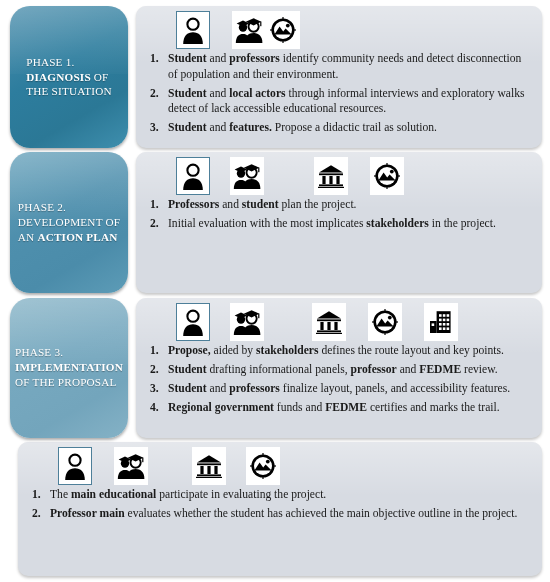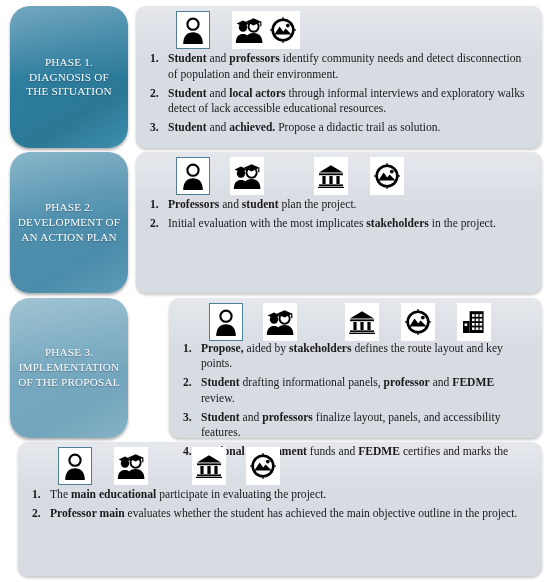--- a/index.html
+++ b/index.html
@@ -22,41 +22,41 @@
     align-items:stretch;
     position:relative;
   }
   
   .phase-box{
     position:relative;
     width:118px;
     flex:0 0 118px;
     border-radius:20px;
     display:flex;align-items:center;justify-content:center;
-    text-align:center;
+    text-align:left;
     color:#ffffff;
     box-shadow:0 2px 3px rgba(0,0,0,0.33);
     overflow:hidden;
     z-index:3;
   }
   .phase-box::after{
     content:"";
     position:absolute;left:0;right:0;top:0;height:48%;
     background:linear-gradient(to bottom, rgba(255,255,255,0.22), rgba(255,255,255,0.02));
     pointer-events:none;
   }
   .phase-box .ttl{
     position:relative;z-index:2;
     font-size:11.2px;
     line-height:1.33;
     letter-spacing:0.2px;
     text-shadow:0 1px 1px rgba(0,0,0,0.32);
     padding:4px 6px;
   }
-  .phase-box .ttl b{font-weight:normal;}
+  .phase-box .ttl b{font-weight:bold;}
   .p1{background:linear-gradient(150deg,#4d8fad 0%,#2d7d9e 42%,#2b7896 72%,#3f8fae 100%);}
   .p2{background:linear-gradient(150deg,#68a2bb 0%,#4e8fad 42%,#4b8caa 72%,#5d9cb7 100%);}
   .p3{background:linear-gradient(150deg,#86b3c6 0%,#76a8bf 42%,#73a5bc 72%,#85b2c6 100%);}
   .p4{background:linear-gradient(150deg,#a9c6d7 0%,#9cbed2 42%,#99bcd0 72%,#a8c5d6 100%);}
 
   
   .panel{
     position:relative;
     flex:1 1 auto;
     margin-left:8px;
@@ -160,21 +160,21 @@
           <li>
             <span class="num">1.</span>
             <span class="txt"><b>Student</b> and <b>professors</b> identify community needs and detect disconnection of population and their environment.</span>
           </li>
           <li>
             <span class="num">2.</span>
             <span class="txt"><b>Student</b> and <b>local actors</b> through informal interviews and exploratory walks detect of lack accessible educational resources.</span>
           </li>
           <li>
             <span class="num">3.</span>
-            <span class="txt"><b>Student</b> and <b>achieved.</b> Propose a didactic trail as solution.</span>
+            <span class="txt"><b>Student</b> and <b>features.</b> Propose a didactic trail as solution.</span>
           </li>
         </ul>
       </div>
     </div>
     <div class="phase-row" style="height: 141px;">
       <div class="phase-box p2">
         <div class="ttl">PHASE 2.<br>DEVELOPMENT OF<br>AN <b>ACTION PLAN</b></div>
       </div>
       <div class="panel">
         <div class="icon-row">
@@ -227,21 +227,21 @@
             <span class="num">1.</span>
             <span class="txt"><b>Professors</b> and <b>student</b> plan the project.</span>
           </li>
           <li>
             <span class="num">2.</span>
             <span class="txt">Initial evaluation with the most implicates <b>stakeholders</b> in the project.</span>
           </li>
         </ul>
       </div>
     </div>
-    <div class="phase-row" style="height: 140px; gap: 33px;">
+    <div class="phase-row" style="height: 140px;">
       <div class="phase-box p3">
         <div class="ttl">PHASE 3.<br><b>IMPLEMENTATION</b><br>OF THE PROPOSAL</div>
       </div>
       <div class="panel">
         <div class="icon-row">
           <div class="icon framed">
             <svg width="24" height="28" viewBox="0 0 24 28" aria-hidden="true">
               <circle cx="12" cy="8.2" r="5.6" fill="none" stroke="#000" stroke-width="2.1"></circle>
               <path d="M2.2 28 C2.2 19.8 6.4 16.2 12 16.2 C17.6 16.2 21.8 19.8 21.8 28 Z" fill="#000"></path>
             </svg>

